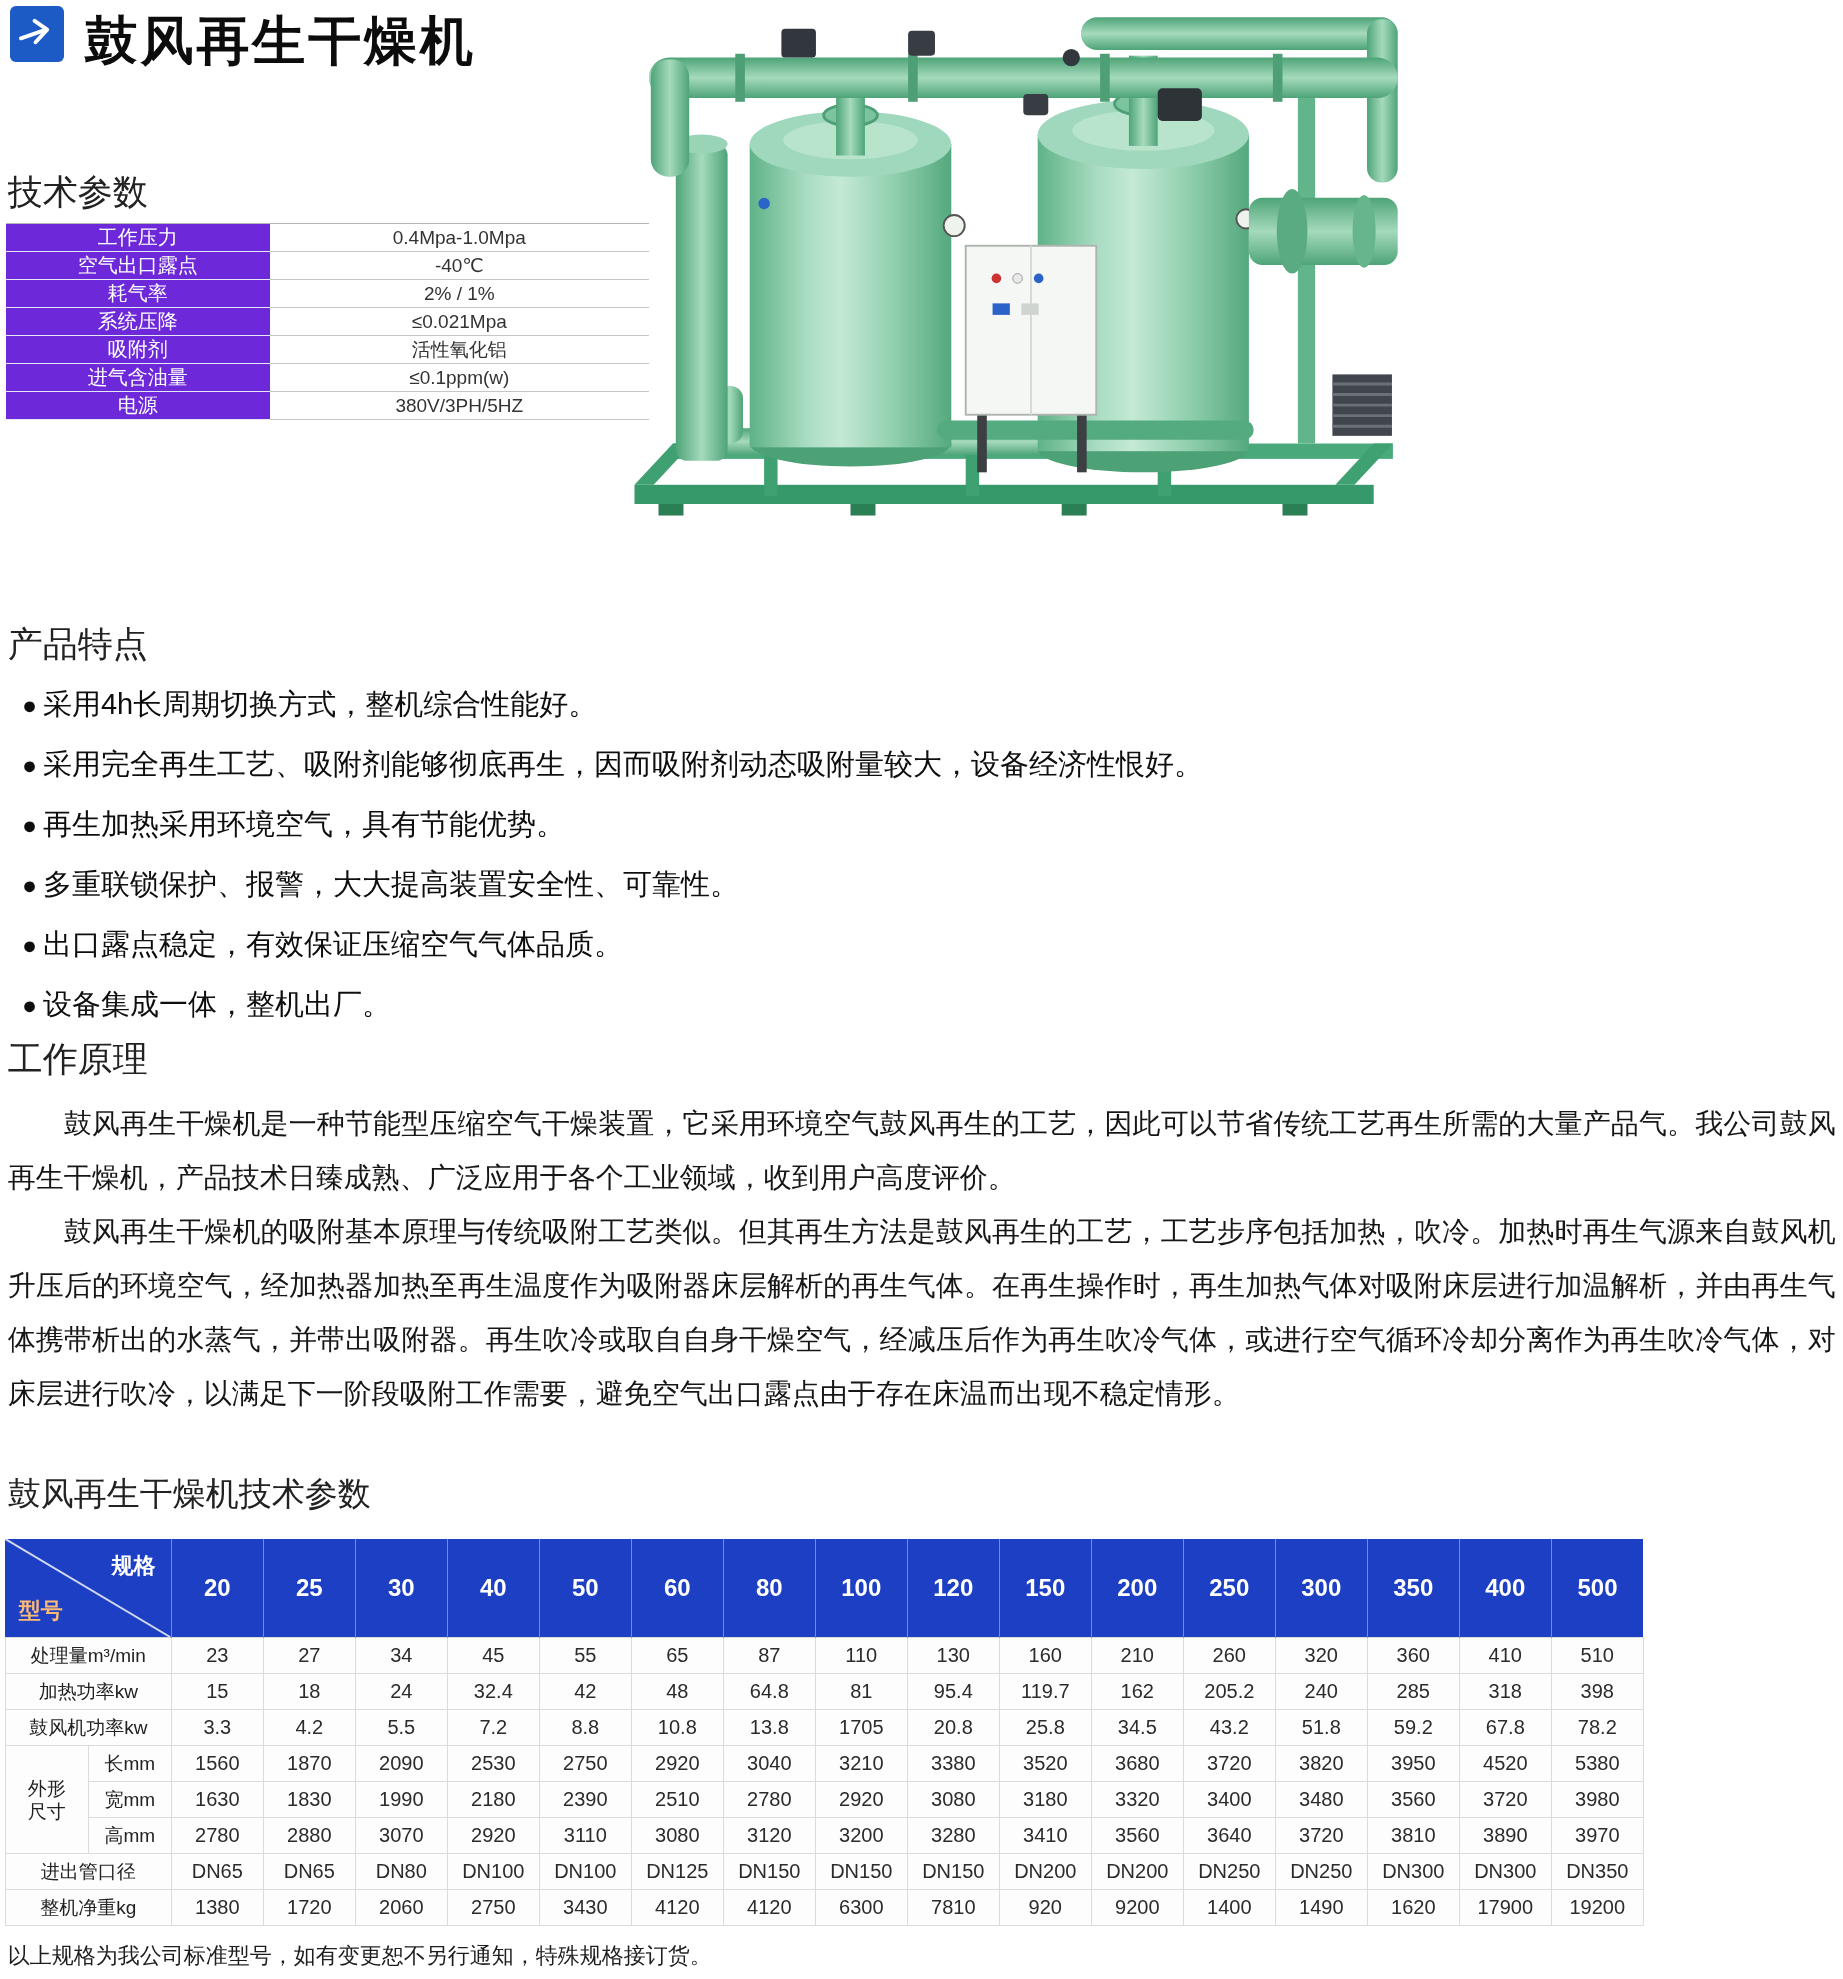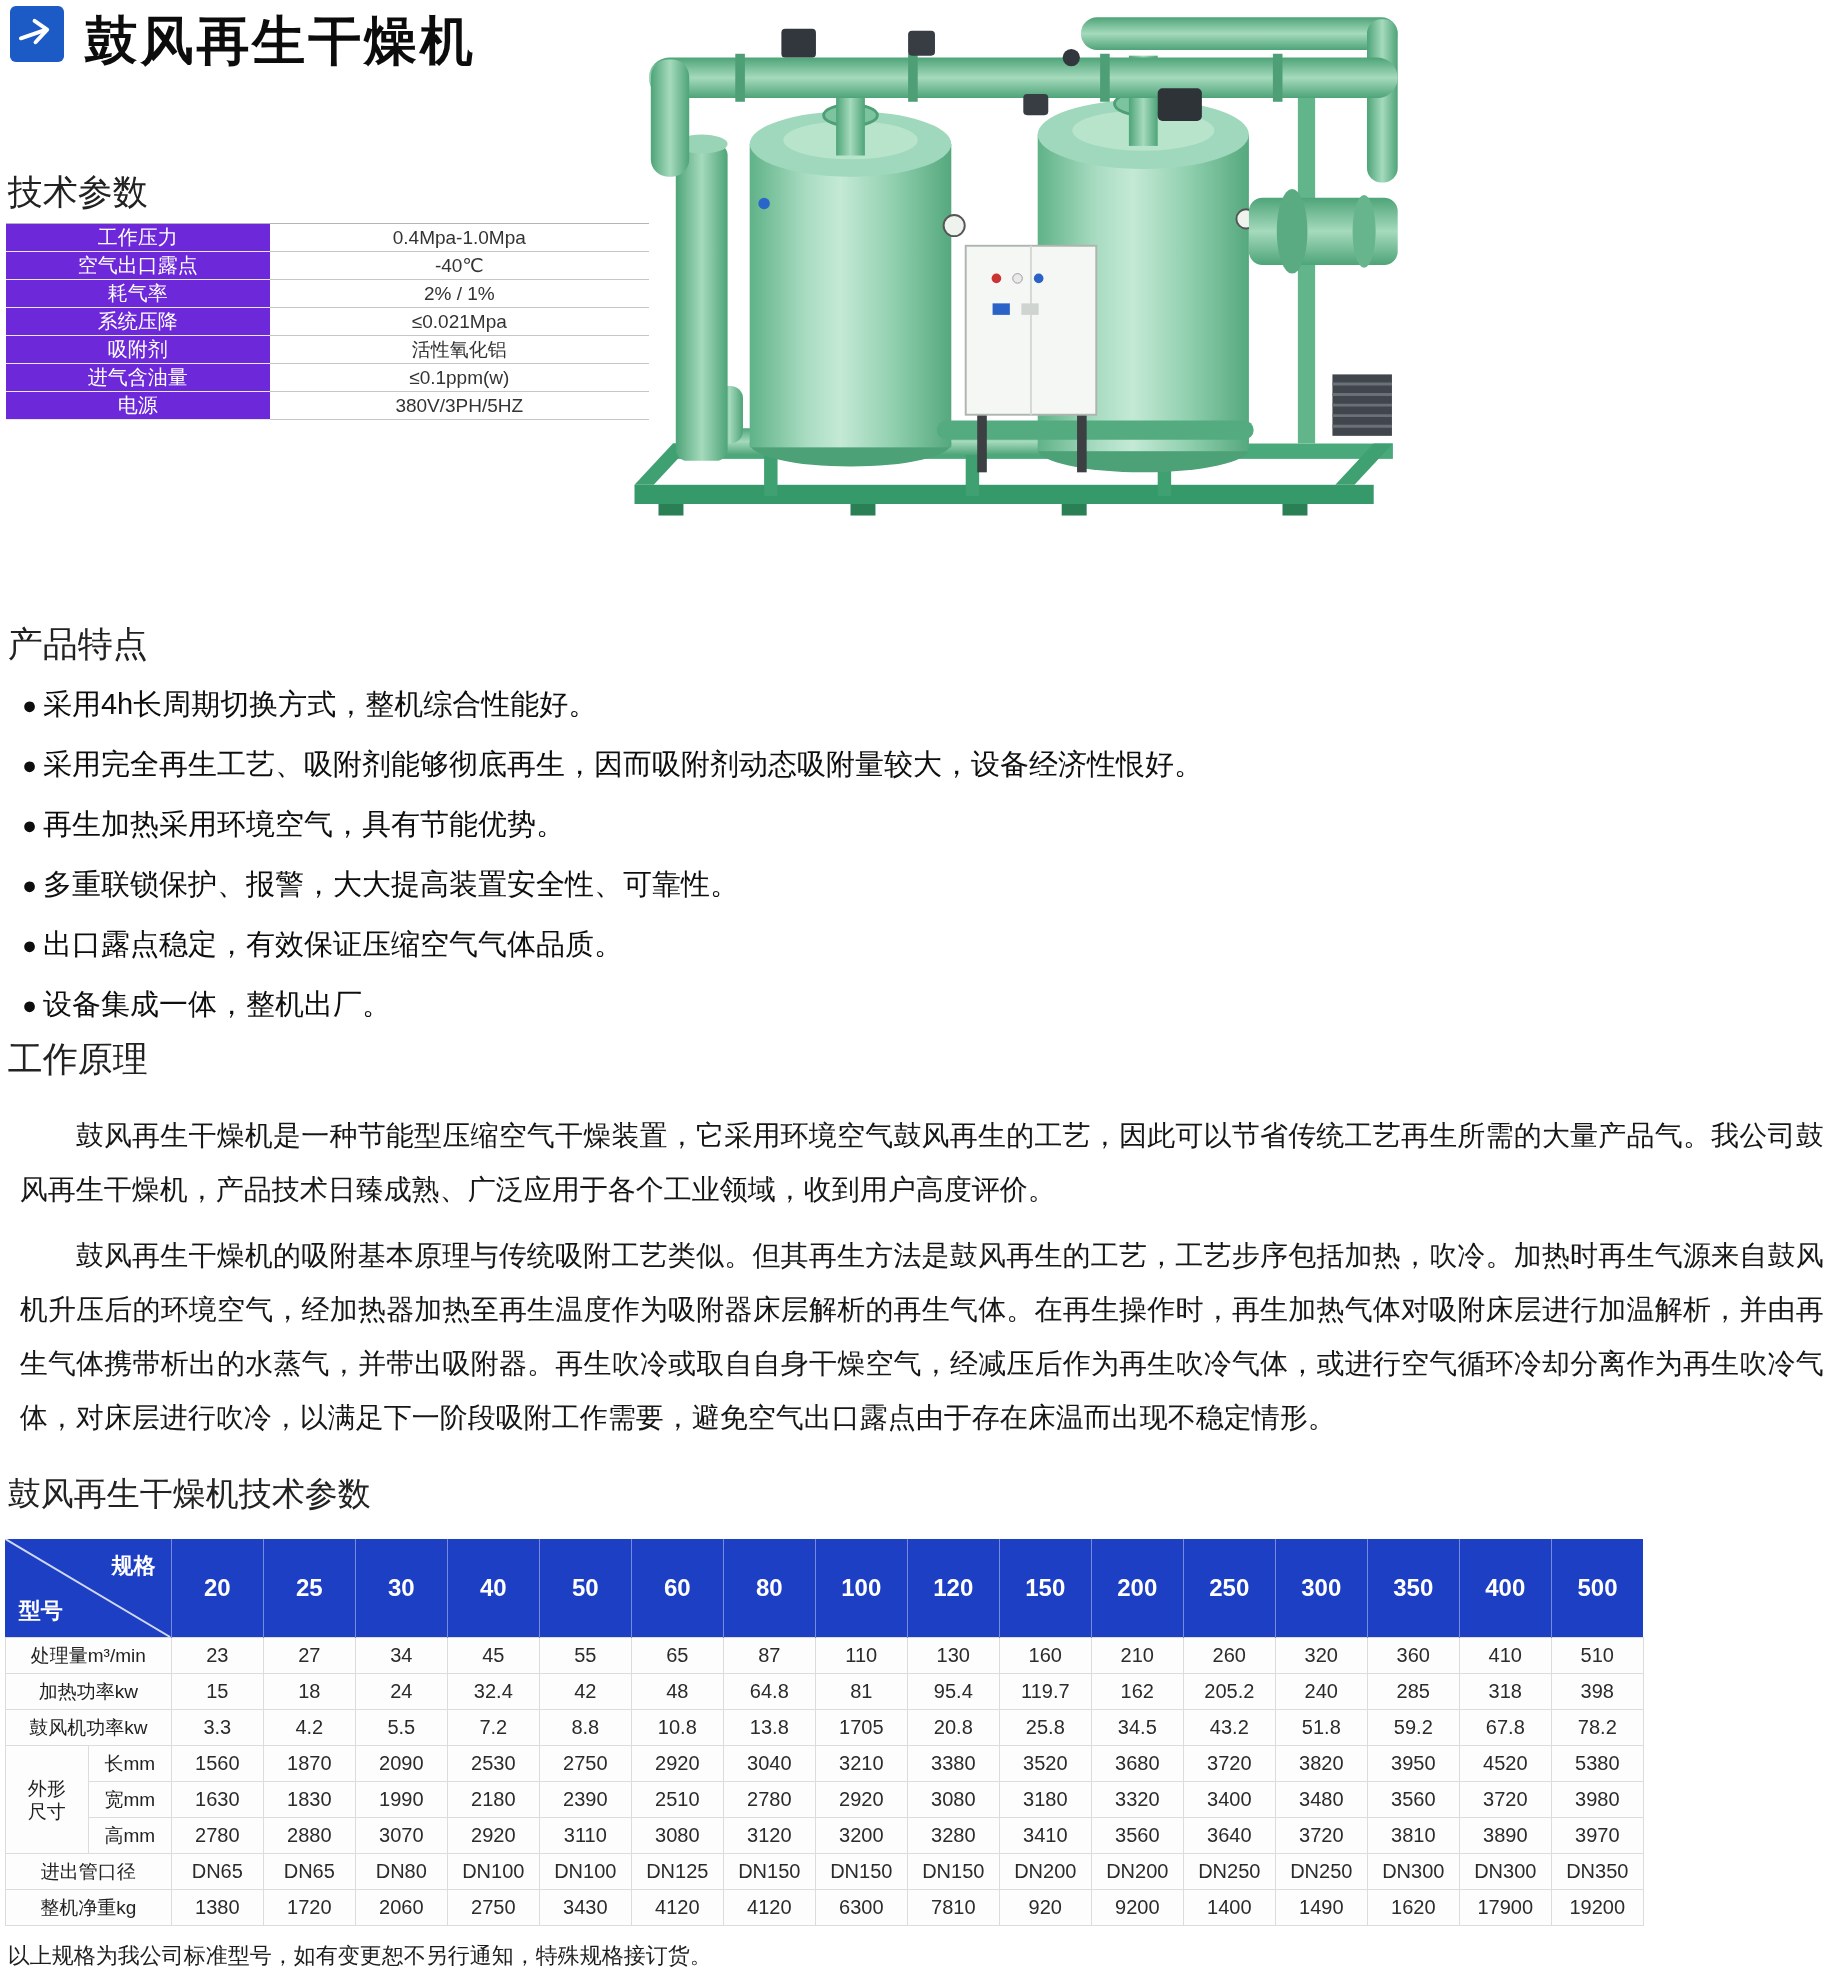--- a/index.html
+++ b/index.html
@@ -26,33 +26,33 @@
   
   .product-photo{position:absolute;left:620px;top:0;width:797px;height:576px;}
 
   
   .features-list{position:absolute;left:22px;top:688px;margin:0;padding:0;list-style:none;}
   .features-list li{font-size:29px;color:#0e0e0e;margin:0 0 26px 0;line-height:33px;}
   .features-list li::before{content:"●";margin-right:5.8px;font-size:25px;}
 
   
   .principle-text{position:absolute;left:7.7px;top:1097px;width:1828px;}
-  .principle-text p{margin:12px;font-size:28px;line-height:54px;color:#161616;
+  .principle-text p{margin:0;font-size:28px;line-height:54px;color:#161616;
                     text-align:justify;text-indent:2em;}
 
   
   .model-table{position:absolute;left:4.8px;top:1539px;border-collapse:collapse;table-layout:fixed;
                border-bottom:1.9px solid #bdbdbd;}
   .model-table th,.model-table td{padding:0;vertical-align:middle;text-align:center;}
   .model-th{height:98px;background:#1d3fc3;color:#fff;font-size:24px;font-weight:700;
             border-left:1px solid rgba(255,255,255,.40);}
   .corner{height:98px;background:#1d3fc3;position:relative;}
   .corner svg{position:absolute;left:0;top:0;width:100%;height:100%;}
   .corner-top{position:absolute;right:15.4px;top:11.5px;color:#fff;font-size:22px;}
-  .corner-bottom{position:absolute;left:13.4px;bottom:11.5px;color:#ffffff;font-size:22px;}
+  .corner-bottom{position:absolute;left:13.4px;bottom:11.5px;color:#fdba74;font-size:22px;}
   .model-table td{height:35px;font-size:20px;color:#2b2b2b;border:1px solid #dcdcdc;background:#fdfdfd;}
   .model-table td.row-label{font-size:19px;color:#222;}
   .model-table td.group-label{font-size:19px;color:#222;line-height:23px;}
 
   .footer-note{position:absolute;left:7.7px;top:1941px;font-size:22px;color:#1d1d1d;}
 </style>
 </head>
 <body>
 
 <div class="page-header">

